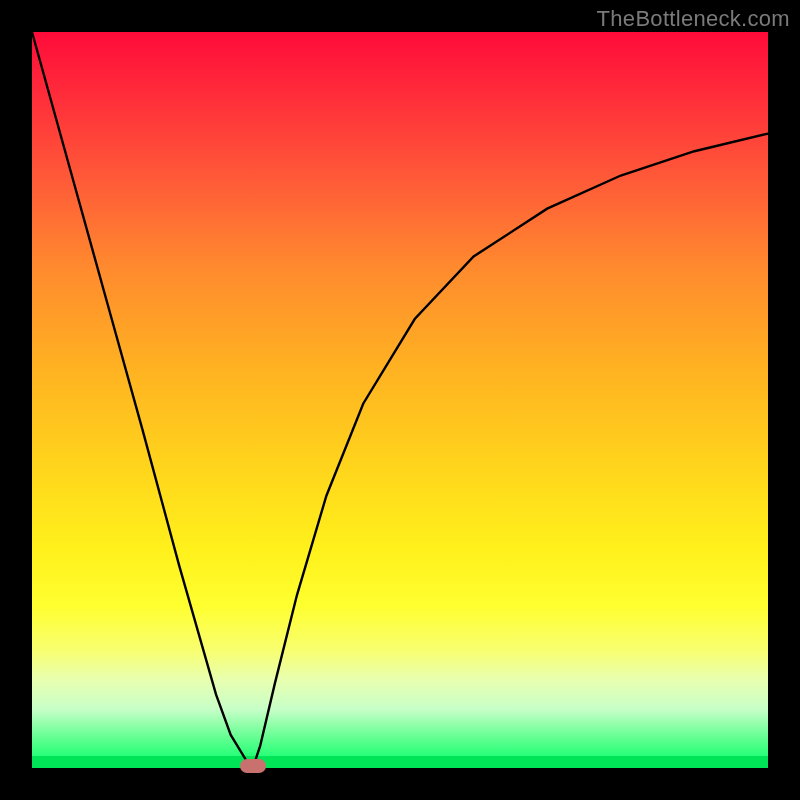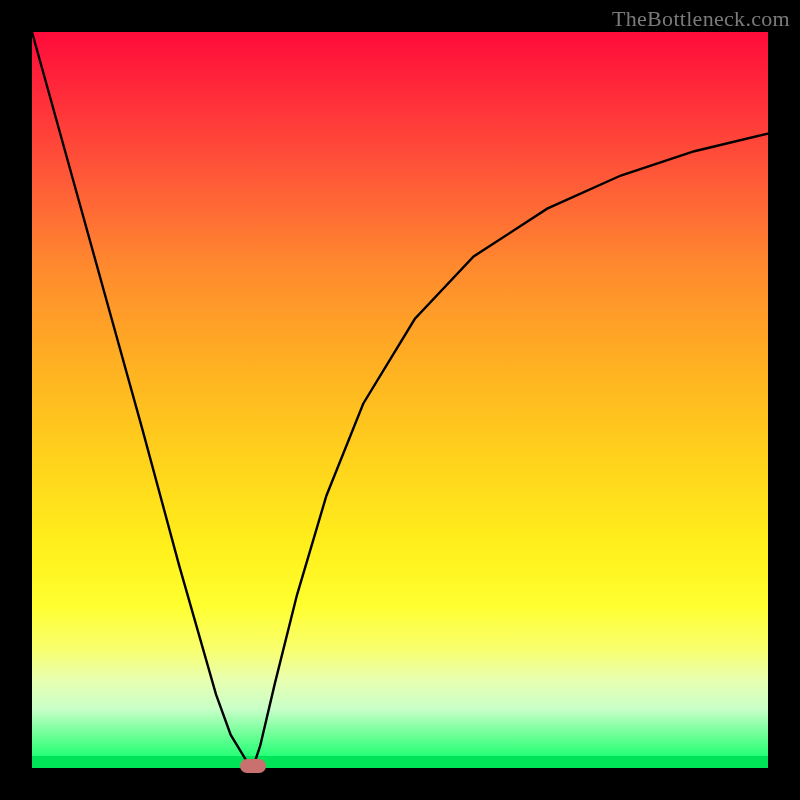--- a/index.html
+++ b/index.html
@@ -9,21 +9,20 @@
     height: 800px;
     background: #000;
     overflow: hidden;
     font-family: Arial, Helvetica, sans-serif;
   }
   .frame {
     position: absolute;
     left: 0; top: 0;
     width: 800px; height: 580px;
     background: #000;
-    font-family: Liberation Serif, serif;
   }
   .plot-area {
     position: absolute;
     left: 32px;
     top: 32px;
     width: 736px;
     height: 736px;
     background: linear-gradient(to bottom,
       #ff0b3a 0%,
       #ff2a3a 8%,

